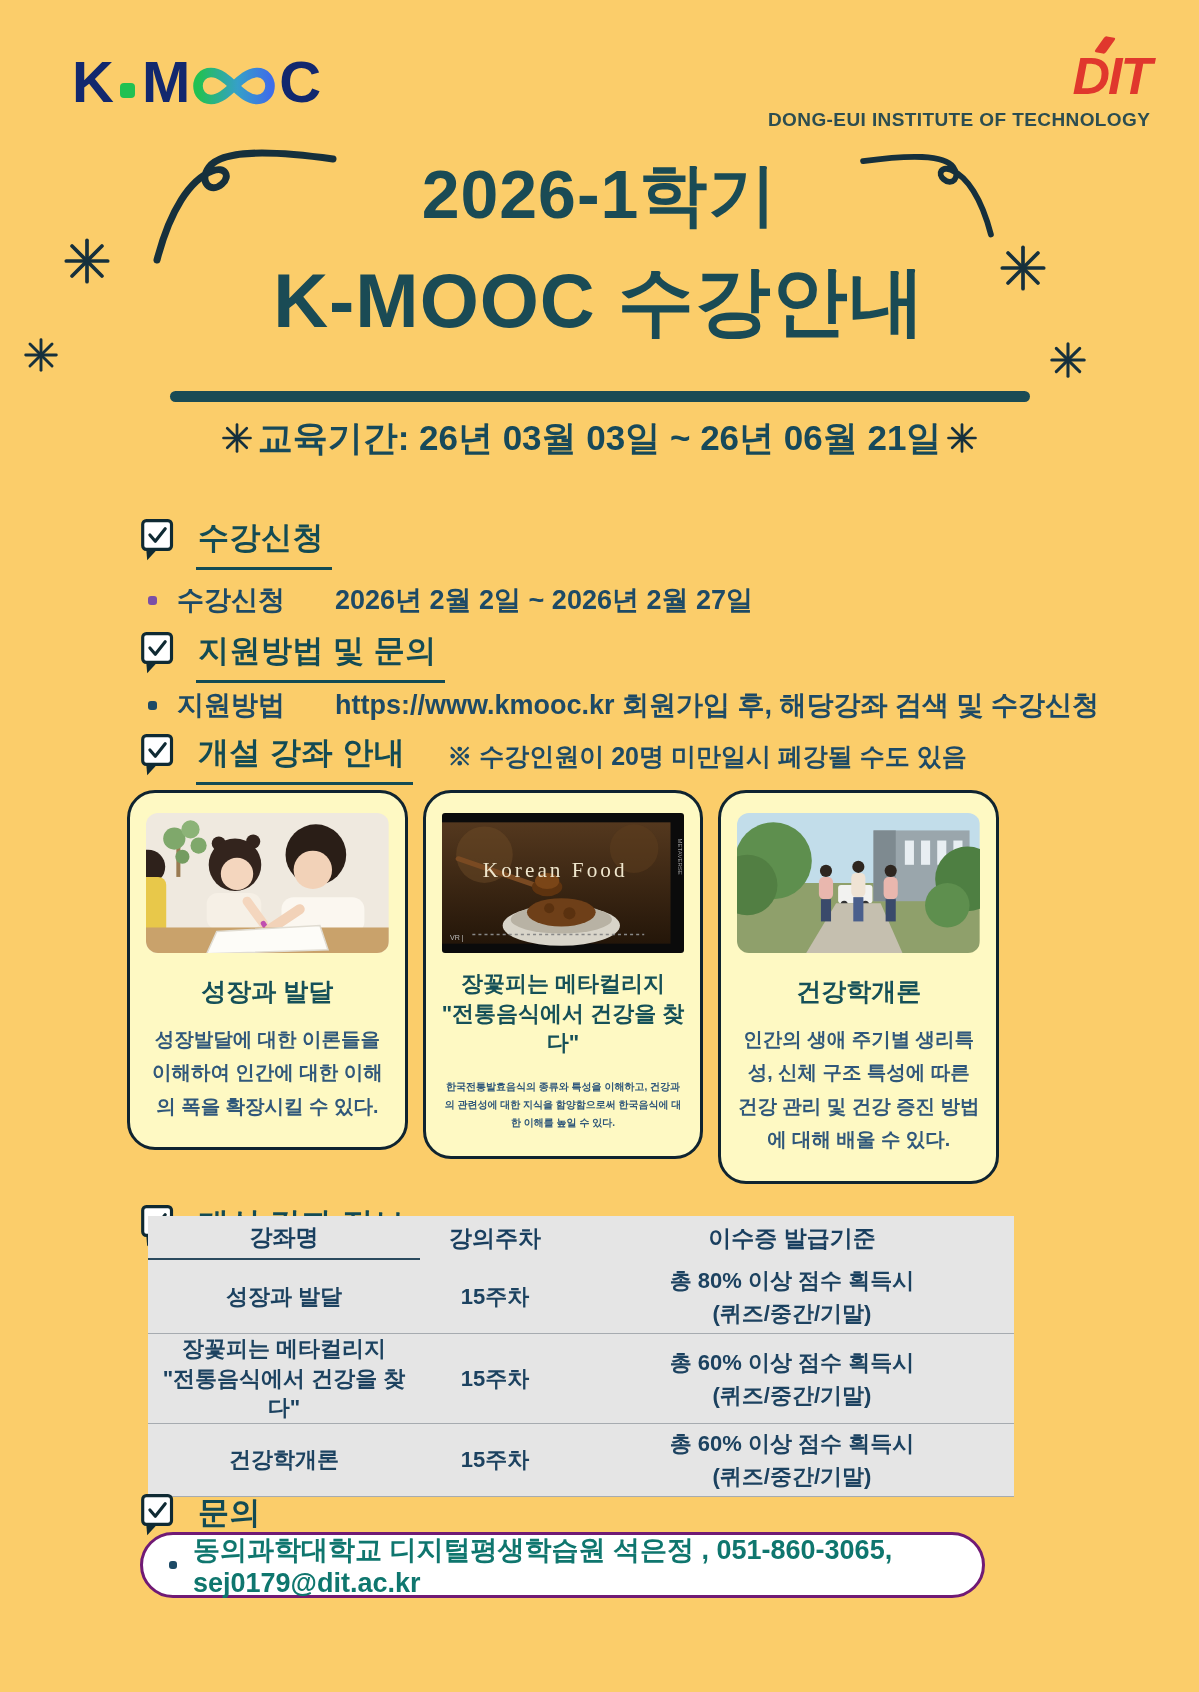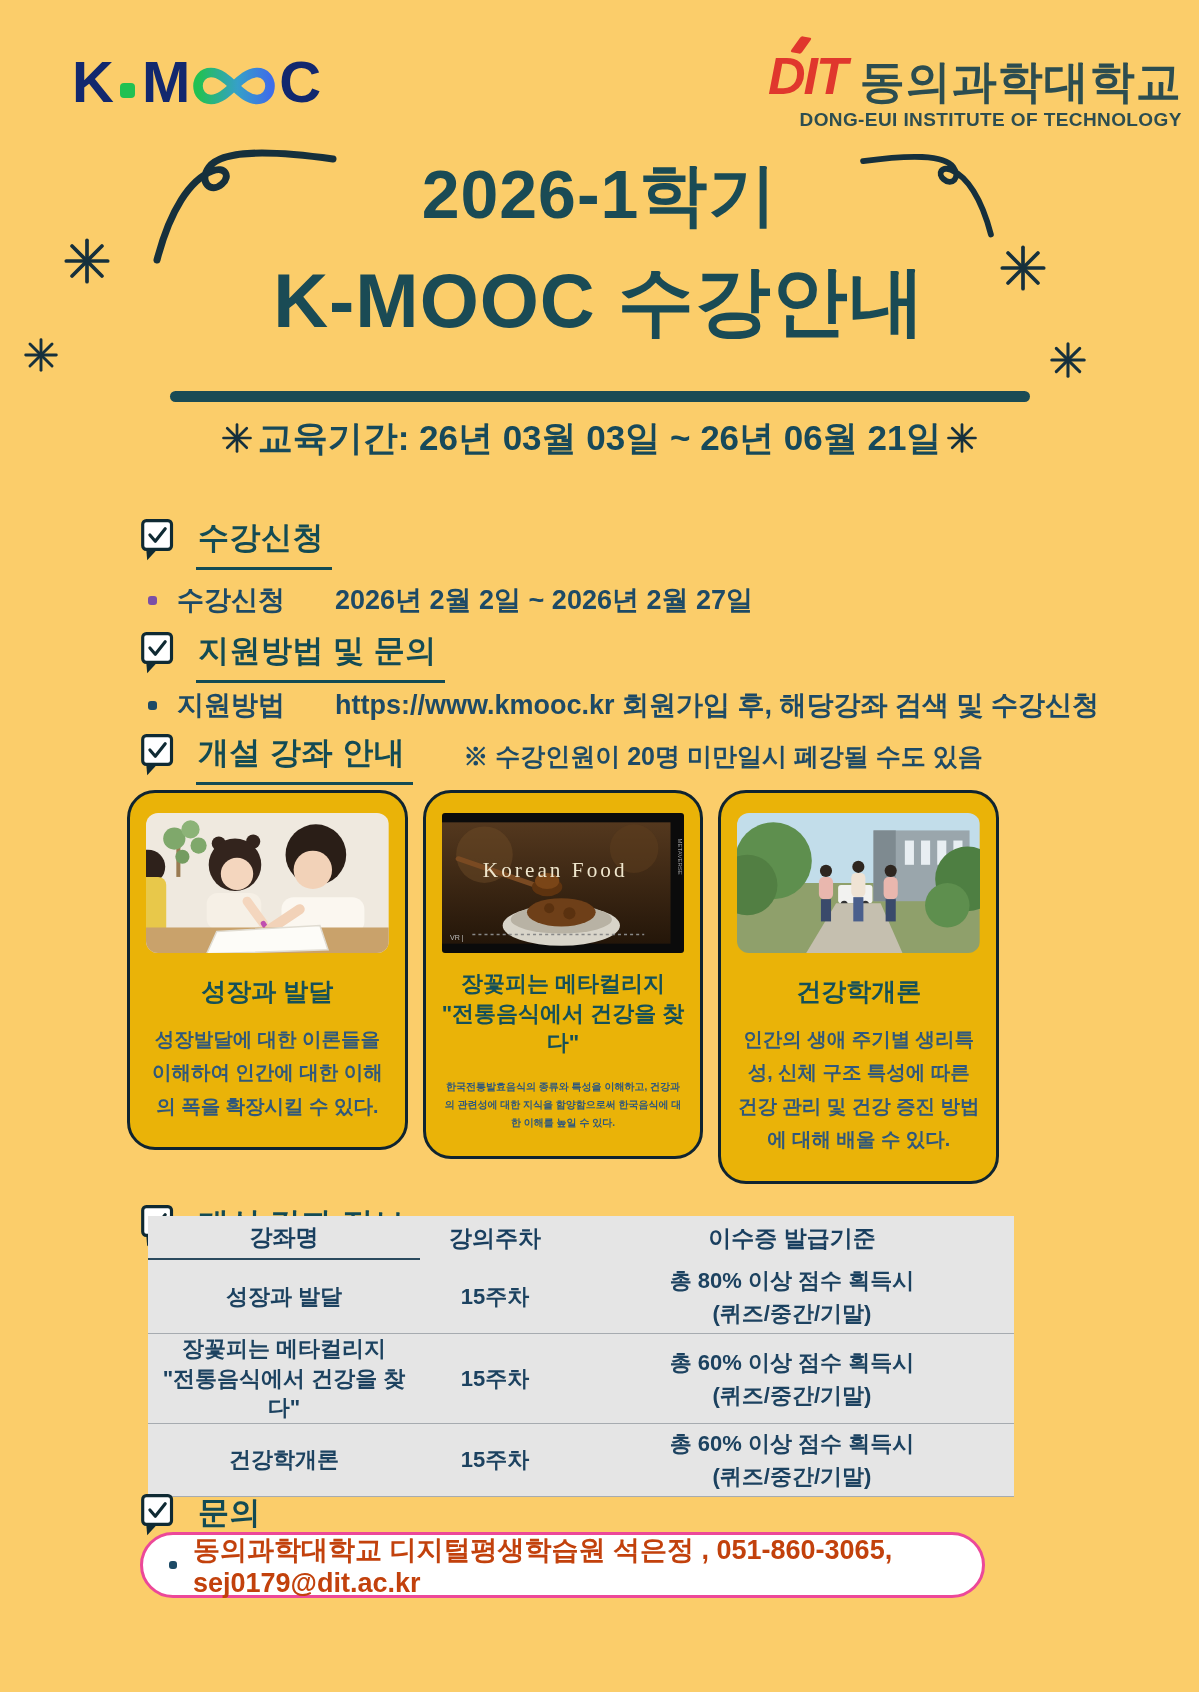--- a/index.html
+++ b/index.html
@@ -29,49 +29,49 @@
   
   .title-block{ position:absolute; left:0; right:0; top:155px; text-align:center; color:#1A4B55; }
   .t1{ font-size:68px; font-weight:800; line-height:1.15; letter-spacing:1px; }
   .t2{ font-size:76px; font-weight:800; line-height:1.15; margin-top:24px; letter-spacing:1px; }
   .divider{ width:860px; height:11px; background:#1A4B55; border-radius:6px; margin:46px auto 0; }
   .period{ margin-top:13px; font-size:35px; font-weight:800; color:#17495A; display:flex; justify-content:center; align-items:center; gap:6px; }
   
   .sec{ position:absolute; left:140px; display:flex; align-items:flex-start; gap:20px; }
   .cb{ flex:0 0 auto; margin-top:2px; }
   .sec-title{ font-size:31px; font-weight:800; color:#134B54; border-bottom:3.5px solid #134B54; padding:2px 8px 8px 2px; letter-spacing:0.5px; }
-  .sec-note{ font-size:25px; font-weight:700; color:#1D4A66; margin:10px 0 0 30px; }
+  .sec-note{ font-size:25px; font-weight:700; color:#1D4A66; margin:10px 0 0 14px; }
   .bullet{ position:absolute; left:148px; display:flex; align-items:center; font-size:27px; color:#1D4A66; }
   .b-dot{ width:9px; height:9px; border-radius:3px; margin-right:20px; flex:0 0 auto; }
   .b-dot.purple{ background:#7B4FA6; }
   .b-dot.dark{ background:#1D4A66; }
   .b-label{ font-weight:700; margin-right:50px; }
   .b-value{ font-weight:600; }
   
   #cards{ position:absolute; left:127px; top:790px; width:872px; display:flex; gap:15px; align-items:flex-start; }
-  .card{ flex:1 1 0; background:#eab308; border:3px solid #0F2430; border-radius:28px; padding:20px 16px 24px; }
+  .card{ flex:1 1 0; background:#fef9c3; border:3px solid #0F2430; border-radius:28px; padding:20px 16px 24px; }
   .card-img{ width:100%; height:140px; border-radius:12px; display:block; }
   .card.c2 .card-img{ border-radius:3px; }
   .card-title{ margin-top:22px; text-align:center; font-size:25px; font-weight:800; color:#155058; line-height:1.35; white-space:pre-line; }
   .card.c2 .card-title{ font-size:22px; margin-top:16px; }
   .card-desc{ margin-top:14px; text-align:center; font-size:19.5px; font-weight:600; color:#30587B; line-height:1.72; }
   .card.c2 .card-desc{ font-size:10px; line-height:1.8; margin-top:20px; }
   
   #course-table{ position:absolute; left:148px; top:1216px; width:866px; background:#e5e5e5; border-bottom:1.5px solid #A6ABB0; }
   .thead,.trow{ display:grid; grid-template-columns:272px 150px 1fr; align-items:center; text-align:center; }
   .thead{ height:44px; font-size:23px; font-weight:800; color:#193F5F; }
   .th1{ height:100%; display:flex; align-items:center; justify-content:center; border-bottom:2.5px solid #2B4A5E; }
   .trow{ min-height:73px; font-size:22px; font-weight:700; color:#1C4260; }
   .trow + .trow{ border-top:1.5px solid #A6ABB0; }
   .td.pre{ white-space:pre-line; line-height:1.5; }
   .td.name{ white-space:pre-line; line-height:1.35; }
   
   #contact{ position:absolute; left:140px; top:1532px; width:845px; height:66px; background:#fff;
-    border:3px solid #ec4899; border-radius:36px; display:flex; align-items:center; padding:0 26px;
-    font-size:27px; font-weight:700; color:#c2410c; }
+    border:3px solid #701a75; border-radius:36px; display:flex; align-items:center; padding:0 26px;
+    font-size:27px; font-weight:700; color:#0f766e; }
   #contact .b-dot{ width:8px; height:8px; margin-right:16px; }
 </style>
 </head>
 <body>
 
 <div class="page">
 
   <div class="kmooc-logo">
     <span class="kl">K</span>
     <span class="kdot"></span>
@@ -88,21 +88,20 @@
     </svg>
     <span class="kl">C</span>
   </div>
 
   <div class="dit-logo">
     <div class="dit-row">
       <span class="dit-abbr-wrap">
         <i class="dit-accent"></i>
         <span class="dit-abbr">DIT</span>
       </span>
-      <span class="dit-name">동의과학대학교</span>
     </div>
     <span class="dit-sub">DONG-EUI INSTITUTE OF TECHNOLOGY</span>
   </div>
 
   <svg class="swirl swirl-left" width="190" height="118" viewBox="0 0 190 118">
     <path d="M7,112 C20,62 40,32 62,23 C75,18 81,28 72,36 C61,46 48,34 59,19 C72,2 118,2 183,11" fill="none" stroke="#16303C" stroke-width="7" stroke-linecap="round"></path>
   </svg>
   <svg class="swirl swirl-right" width="138" height="112" viewBox="0 0 190 118">
     <path d="M7,112 C20,62 40,32 62,23 C75,18 81,28 72,36 C61,46 48,34 59,19 C72,2 118,2 183,11" fill="none" stroke="#16303C" stroke-width="8" stroke-linecap="round"></path>
   </svg>

